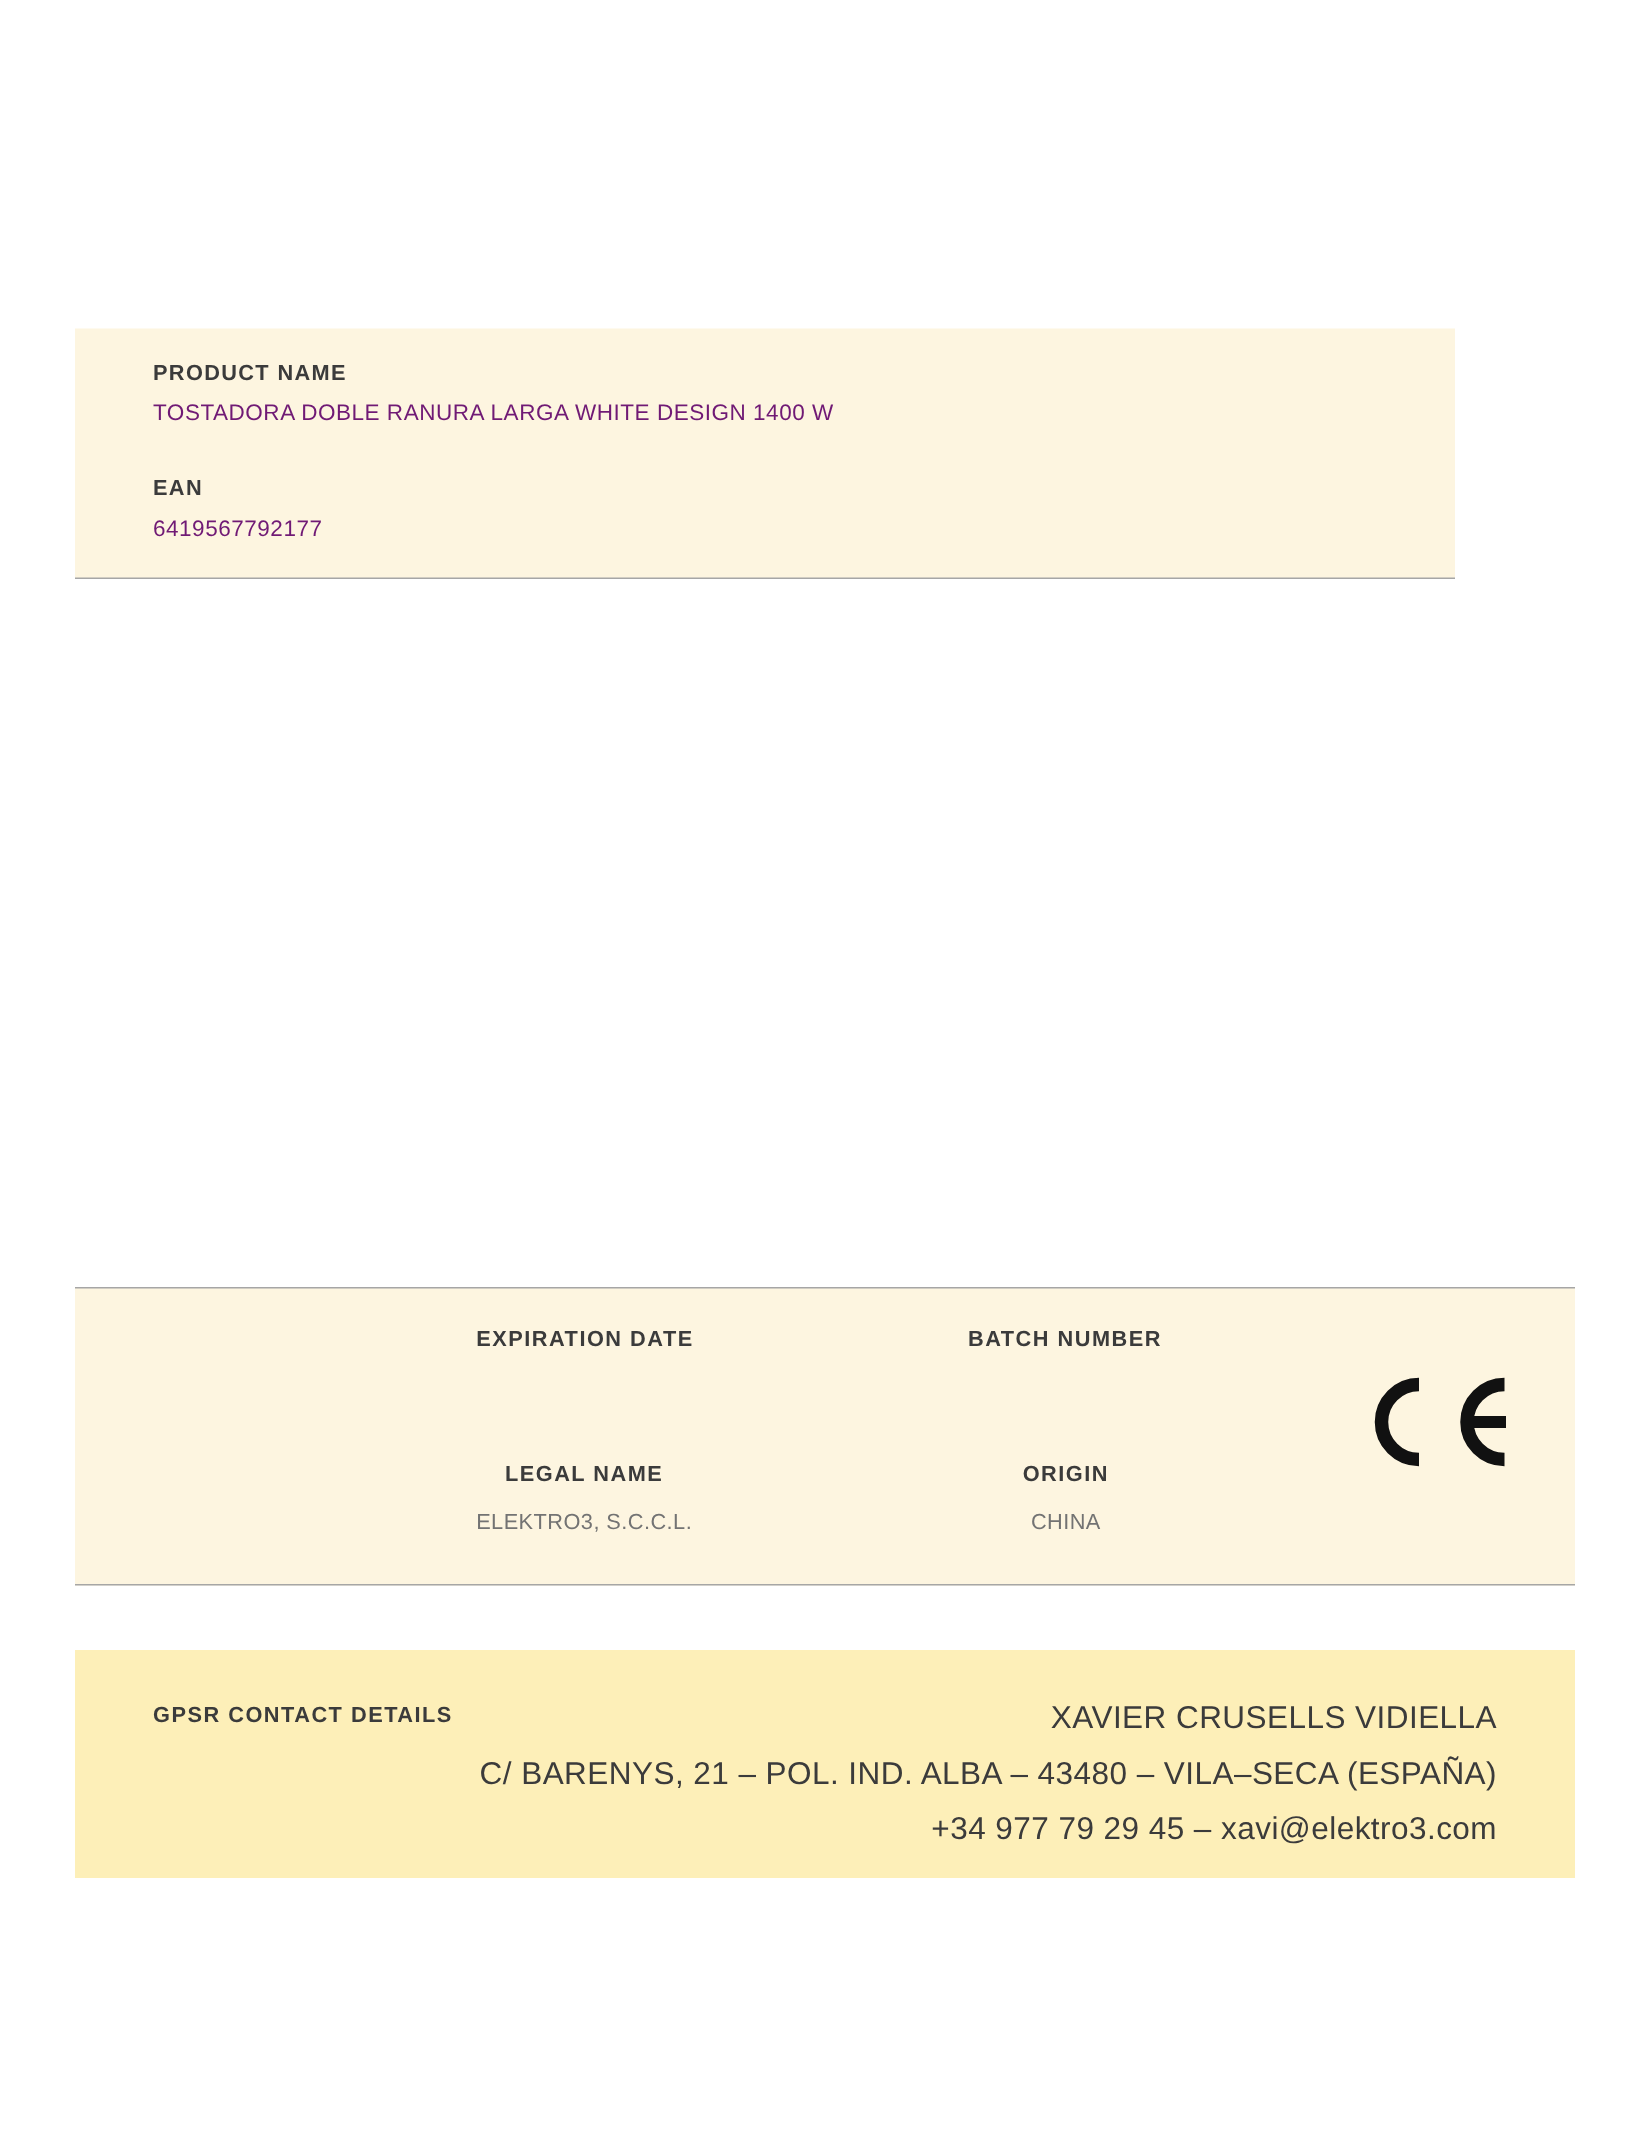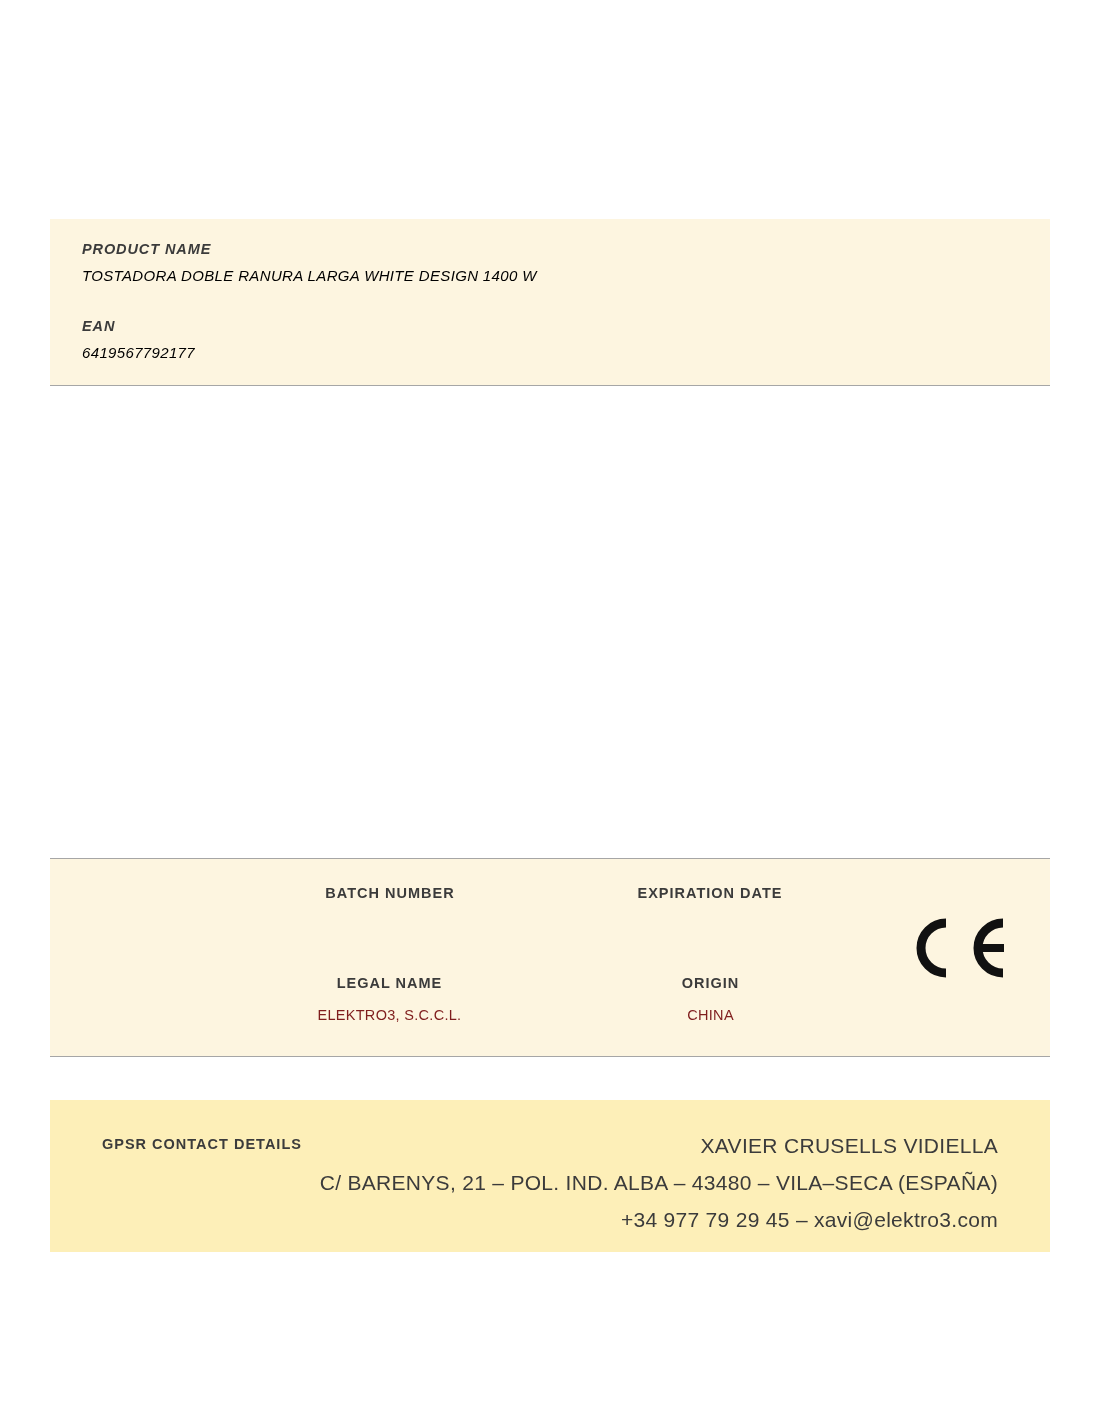--- a/index.html
+++ b/index.html
@@ -19,38 +19,37 @@
     width: 1100px;
     height: 1422px;
     background: #ffffff;
   }
 
   
   .top-block {
     position: absolute;
     left: 50px;
     top: 219px;
-    width: 1000px;
+    width: 920px;
     background: #fdf5e0;
     border-bottom: 1px solid #a6a6a6;
     box-sizing: border-box;
-    padding: 22px 52px 24px 32px;
-    font-style: italic;
+    padding: 22px 52px 24px 52px;
   }
   .field-label {
     font-size: 14.5px;
     font-weight: bold;
     letter-spacing: 0.9px;
     color: #3b3b3b;
     margin: 0 0 10px 0;
   }
   .field-value {
     font-size: 15px;
     letter-spacing: 0.35px;
-    color: #000000;
+    color: #701a75;
     margin: 0;
   }
   .field-gap {
     height: 34px;
   }
 
   
   .mid-block {
     position: absolute;
     left: 50px;
@@ -83,21 +82,21 @@
   .mid-label {
     font-size: 14.5px;
     font-weight: bold;
     letter-spacing: 1px;
     color: #3b3b3b;
     margin: 0 0 16px 0;
   }
   .mid-value {
     font-size: 14.5px;
     letter-spacing: 0.3px;
-    color: #7f1d1d;
+    color: #737373;
     margin: 0;
     min-height: 18px;
   }
 
   .ce-mark {
     position: absolute;
     right: 42px;
     top: 58px;
     width: 100px;
     height: 62px;
@@ -148,26 +147,26 @@
     <p class="field-value">TOSTADORA DOBLE RANURA LARGA WHITE DESIGN 1400 W</p>
     <div class="field-gap"></div>
     <p class="field-label">EAN</p>
     <p class="field-value">6419567792177</p>
   </div>
 
   <div class="mid-block">
 
     <div class="mid-row row1">
       <div class="mid-cell cell-spacer"></div>
+      <div class="mid-cell cell-b">
+        <p class="mid-label">EXPIRATION DATE</p>
+        <p class="mid-value"></p>
+      </div>
       <div class="mid-cell cell-a">
         <p class="mid-label">BATCH NUMBER</p>
-        <p class="mid-value"></p>
-      </div>
-      <div class="mid-cell cell-b">
-        <p class="mid-label">EXPIRATION DATE</p>
         <p class="mid-value"></p>
       </div>
       <div class="mid-cell cell-ce"></div>
     </div>
 
     <div class="mid-row row2">
       <div class="mid-cell cell-spacer"></div>
       <div class="mid-cell cell-a">
         <p class="mid-label">LEGAL NAME</p>
         <p class="mid-value">ELEKTRO3, S.C.C.L.</p>

